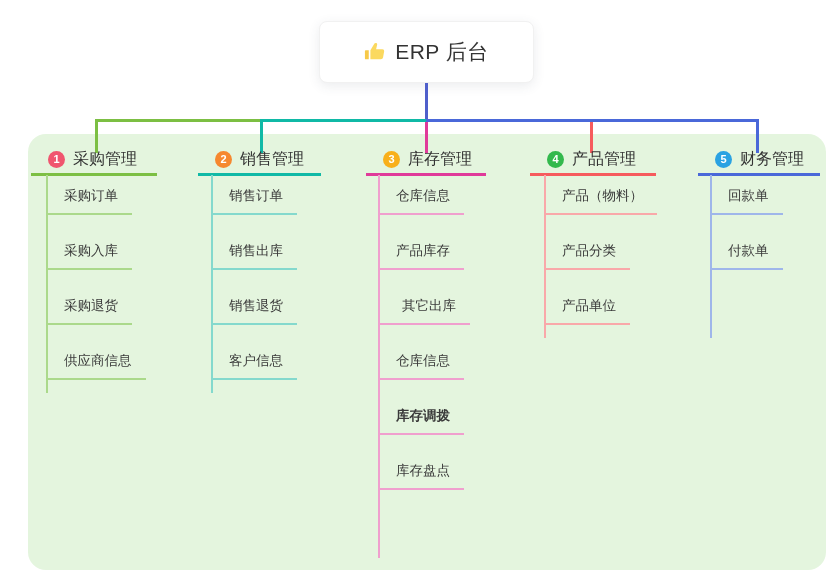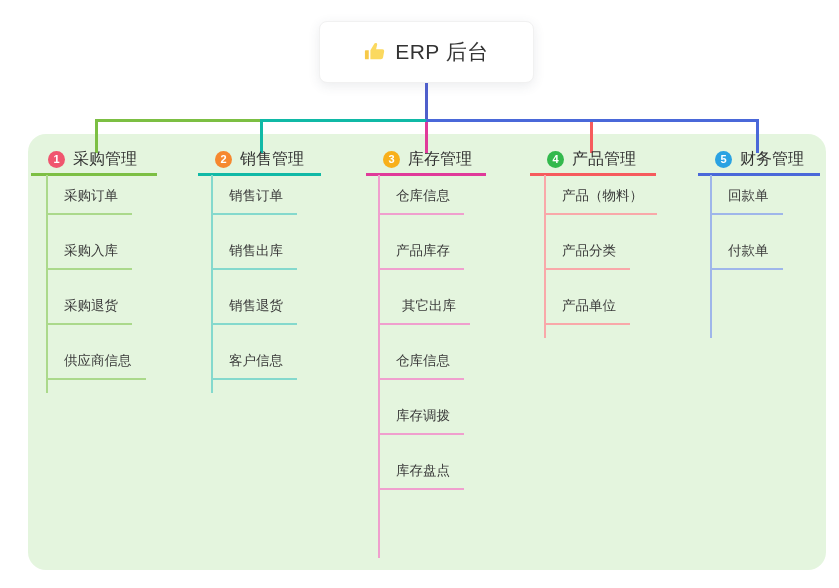--- a/index.html
+++ b/index.html
@@ -108,21 +108,21 @@
     <div class="child-row">
         <span class="child-label" style="border-color: rgb(240, 159, 206);">产品库存</span>
       </div>
     <div class="child-row">
         <span class="child-label" style="border-color: rgb(240, 159, 206); padding-left: 24px;">其它出库</span>
       </div>
     <div class="child-row">
         <span class="child-label" style="border-color: rgb(240, 159, 206);">仓库信息</span>
       </div>
     <div class="child-row">
-        <span class="child-label" style="border-color: rgb(240, 159, 206);">库存调拨</span>
+        <span class="child-label" style="border-color: rgb(240, 159, 206); font-weight: bold;">库存调拨</span>
       </div>
     <div class="child-row">
         <span class="child-label" style="border-color: rgb(240, 159, 206);">库存盘点</span>
       </div>
   </div>
 
   <div class="branch-header" style="left: 522px; width: 109px; border-color: rgb(246, 91, 93);">
     <span class="badge" style="background-color: rgb(51, 185, 77);">4</span>
     <span class="branch-label">产品管理</span>
   </div>

